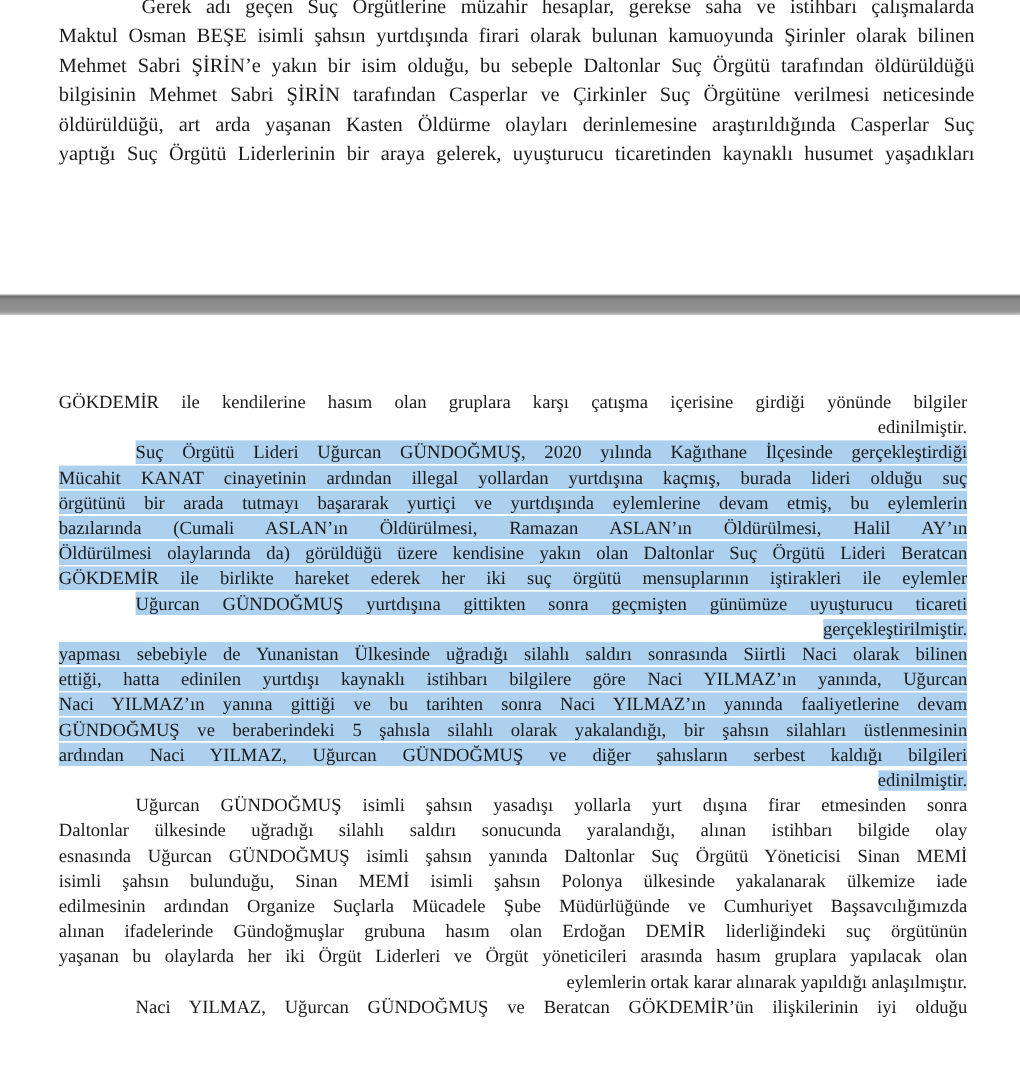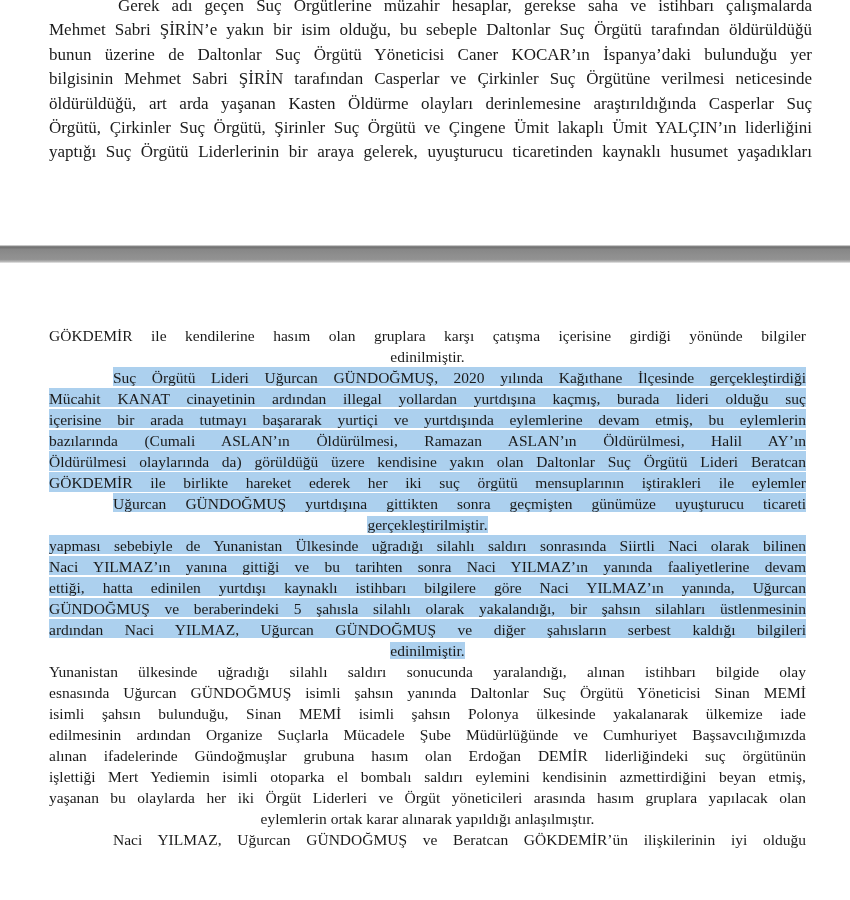--- a/index.html
+++ b/index.html
@@ -31,21 +31,21 @@
     width: 757px;
     font-size: 15.5px;
     line-height: 21px;
   }
   .line {
     text-align: justify;
     text-align-last: justify;
     white-space: normal;
   }
   .line.pend {
-    text-align: center;
+    text-align: right;
     text-align-last: auto;
   }
   #page1-text .line.ind { padding-left: 69px; }
   #page2-text .line.ind { padding-left: 64px; }
   
   .line.hl .lt {
     display: block;
     background: linear-gradient(to bottom, var(--hl) 0px, var(--hl) 19.5px, rgba(255,255,255,0) 19.5px);
   }
   
@@ -62,73 +62,72 @@
     background: linear-gradient(to bottom,
       #e9e9e9 0%, #6d6d6d 10%, #878787 25%,
       #8e8e8e 55%, #929292 80%, #bdbdbd 94%, #f2f2f2 100%);
   }
 </style>
 </head>
 <body style="--hl: #acd0ee;">
 
 <div id="page1-text" class="page-block">
     <div class="line ind"><span class="lt">Gerek adı geçen Suç Örgütlerine müzahir hesaplar, gerekse saha ve istihbarı çalışmalarda</span></div>
+    <div class="line"><span class="lt">Maktul Osman BEŞE isimli şahsın yurtdışında firari olarak bulunan kamuoyunda Şirinler olarak bilinen</span></div>
     <div class="line"><span class="lt">Mehmet Sabri ŞİRİN’e yakın bir isim olduğu, bu sebeple Daltonlar Suç Örgütü tarafından öldürüldüğü</span></div>
-    <div class="line"><span class="lt">bunun üzerine de Daltonlar Suç Örgütü Yöneticisi Caner KOCAR’ın İspanya’daki bulunduğu yer</span></div>
     <div class="line"><span class="lt">bilgisinin Mehmet Sabri ŞİRİN tarafından Casperlar ve Çirkinler Suç Örgütüne verilmesi neticesinde</span></div>
     <div class="line"><span class="lt">öldürüldüğü, art arda yaşanan Kasten Öldürme olayları derinlemesine araştırıldığında Casperlar Suç</span></div>
-    <div class="line"><span class="lt">Örgütü, Çirkinler Suç Örgütü, Şirinler Suç Örgütü ve Çingene Ümit lakaplı Ümit YALÇIN’ın liderliğini</span></div>
     <div class="line"><span class="lt">yaptığı Suç Örgütü Liderlerinin bir araya gelerek, uyuşturucu ticaretinden kaynaklı husumet yaşadıkları</span></div>
   </div>
 
 <div id="page-divider"></div>
 
 <div id="page2-text" class="page-block">
     <div class="line"><span class="lt">GÖKDEMİR ile kendilerine hasım olan gruplara karşı çatışma içerisine girdiği yönünde bilgiler</span></div>
     <div class="line pend"><span class="lt">edinilmiştir.</span></div>
     <div class="line hl ind">
       <span class="lt">Suç Örgütü Lideri Uğurcan GÜNDOĞMUŞ, 2020 yılında Kağıthane İlçesinde gerçekleştirdiği</span>
     </div>
     <div class="line hl">
       <span class="lt">Mücahit KANAT cinayetinin ardından illegal yollardan yurtdışına kaçmış, burada lideri olduğu suç</span>
     </div>
     <div class="line hl">
-      <span class="lt">içerisine bir arada tutmayı başararak yurtiçi ve yurtdışında eylemlerine devam etmiş, bu eylemlerin</span>
+      <span class="lt">örgütünü bir arada tutmayı başararak yurtiçi ve yurtdışında eylemlerine devam etmiş, bu eylemlerin</span>
     </div>
     <div class="line hl">
       <span class="lt">bazılarında (Cumali ASLAN’ın Öldürülmesi, Ramazan ASLAN’ın Öldürülmesi, Halil AY’ın</span>
     </div>
     <div class="line hl">
       <span class="lt">Öldürülmesi olaylarında da) görüldüğü üzere kendisine yakın olan Daltonlar Suç Örgütü Lideri Beratcan</span>
     </div>
     <div class="line hl">
       <span class="lt">GÖKDEMİR ile birlikte hareket ederek her iki suç örgütü mensuplarının iştirakleri ile eylemler</span>
     </div>
     <div class="line hl ind">
       <span class="lt">Uğurcan GÜNDOĞMUŞ yurtdışına gittikten sonra geçmişten günümüze uyuşturucu ticareti</span>
     </div>
     <div class="line hl pend"><span class="lt">gerçekleştirilmiştir.</span></div>
     <div class="line hl">
       <span class="lt">yapması sebebiyle de Yunanistan Ülkesinde uğradığı silahlı saldırı sonrasında Siirtli Naci olarak bilinen</span>
     </div>
     <div class="line hl">
-      <span class="lt">Naci YILMAZ’ın yanına gittiği ve bu tarihten sonra Naci YILMAZ’ın yanında faaliyetlerine devam</span>
+      <span class="lt">ettiği, hatta edinilen yurtdışı kaynaklı istihbarı bilgilere göre Naci YILMAZ’ın yanında, Uğurcan</span>
     </div>
     <div class="line hl">
-      <span class="lt">ettiği, hatta edinilen yurtdışı kaynaklı istihbarı bilgilere göre Naci YILMAZ’ın yanında, Uğurcan</span>
+      <span class="lt">Naci YILMAZ’ın yanına gittiği ve bu tarihten sonra Naci YILMAZ’ın yanında faaliyetlerine devam</span>
     </div>
     <div class="line hl">
       <span class="lt">GÜNDOĞMUŞ ve beraberindeki 5 şahısla silahlı olarak yakalandığı, bir şahsın silahları üstlenmesinin</span>
     </div>
     <div class="line hl">
       <span class="lt">ardından Naci YILMAZ, Uğurcan GÜNDOĞMUŞ ve diğer şahısların serbest kaldığı bilgileri</span>
     </div>
     <div class="line hl pend"><span class="lt">edinilmiştir.</span></div>
-    <div class="line"><span class="lt">Yunanistan ülkesinde uğradığı silahlı saldırı sonucunda yaralandığı, alınan istihbarı bilgide olay</span></div>
+    <div class="line ind"><span class="lt">Uğurcan GÜNDOĞMUŞ isimli şahsın yasadışı yollarla yurt dışına firar etmesinden sonra</span></div>
+    <div class="line"><span class="lt">Daltonlar ülkesinde uğradığı silahlı saldırı sonucunda yaralandığı, alınan istihbarı bilgide olay</span></div>
     <div class="line"><span class="lt">esnasında Uğurcan GÜNDOĞMUŞ isimli şahsın yanında Daltonlar Suç Örgütü Yöneticisi Sinan MEMİ</span></div>
     <div class="line"><span class="lt">isimli şahsın bulunduğu, Sinan MEMİ isimli şahsın Polonya ülkesinde yakalanarak ülkemize iade</span></div>
     <div class="line"><span class="lt">edilmesinin ardından Organize Suçlarla Mücadele Şube Müdürlüğünde ve Cumhuriyet Başsavcılığımızda</span></div>
     <div class="line"><span class="lt">alınan ifadelerinde Gündoğmuşlar grubuna hasım olan Erdoğan DEMİR liderliğindeki suç örgütünün</span></div>
-    <div class="line"><span class="lt">işlettiği Mert Yediemin isimli otoparka el bombalı saldırı eylemini kendisinin azmettirdiğini beyan etmiş,</span></div>
     <div class="line"><span class="lt">yaşanan bu olaylarda her iki Örgüt Liderleri ve Örgüt yöneticileri arasında hasım gruplara yapılacak olan</span></div>
     <div class="line pend"><span class="lt">eylemlerin ortak karar alınarak yapıldığı anlaşılmıştır.</span></div>
     <div class="line ind"><span class="lt">Naci YILMAZ, Uğurcan GÜNDOĞMUŞ ve Beratcan GÖKDEMİR’ün ilişkilerinin iyi olduğu</span></div>
   </div>
 
 </body></html>

